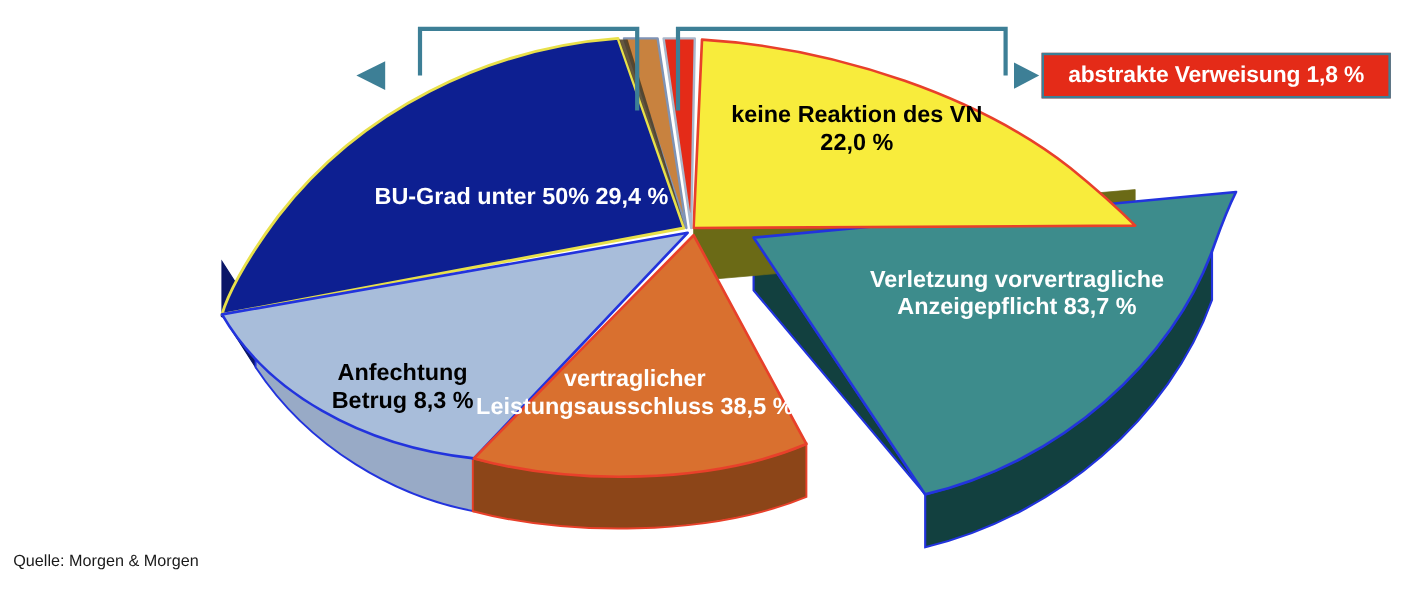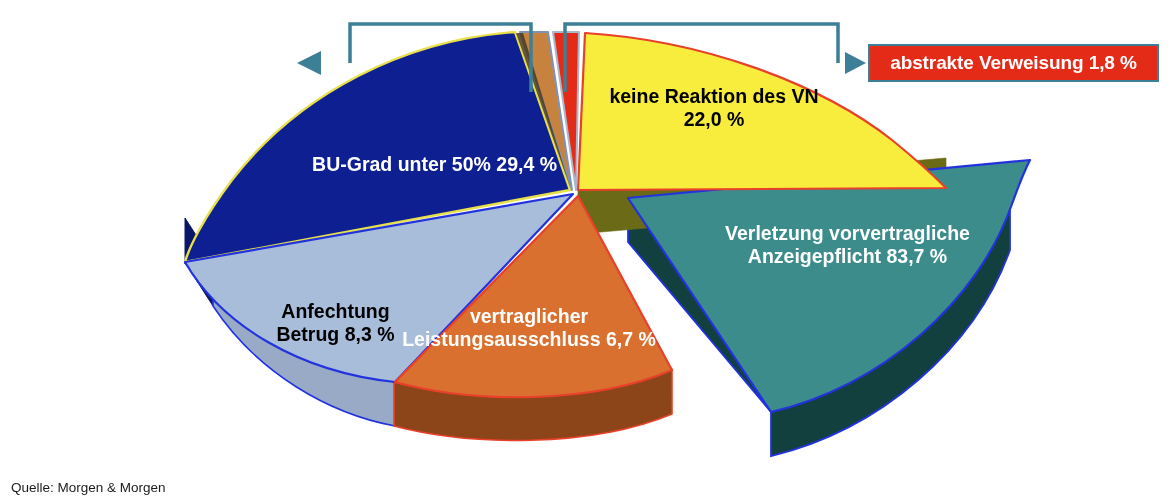--- a/index.html
+++ b/index.html
@@ -64,21 +64,21 @@
   .lbl-dark { color: #000000; }
   .lbl-light { color: #ffffff; }
   #label-keine   { left: 576px; top: 85px;  width: 276px; }
   #label-verletz { left: 660px; top: 222px; width: 375px; }
   #label-vertrag { left: 378px; top: 305px; width: 302px; }
   #label-anfecht { left: 237px; top: 260px; width: 197px; margin-top: 40px; }
   #label-bugrad  { left: 212px; top: 153px; width: 345px; text-align: right; }
   #source-note {
     position: absolute;
     left: 11px;
-    top: 480px;
+    top: 460px;
     font-size: 13.5px;
     font-weight: normal;
     color: #1a1a1a;
     white-space: nowrap;
   }
 </style>
 </head>
 <body>
 
 <div id="stage">
@@ -138,21 +138,21 @@
     <span>abstrakte Verweisung 1,8 %</span>
   </div>
 
   <div class="slice-label lbl-dark" id="label-keine">keine Reaktion des VN
 22,0 %</div>
 
   <div class="slice-label lbl-light" id="label-verletz">Verletzung vorvertragliche
 Anzeigepflicht 83,7 %</div>
 
   <div class="slice-label lbl-light" id="label-vertrag">vertraglicher
-Leistungsausschluss 6,7 %</div>
+Leistungsausschluss 38,5 %</div>
 
   <div class="slice-label lbl-dark" id="label-anfecht">Anfechtung
 Betrug 8,3 %</div>
 
   <div class="slice-label lbl-light" id="label-bugrad">BU-Grad unter 50%  29,4 %</div>
 
   <div id="source-note">Quelle: Morgen &amp; Morgen</div>
 
 </div>
 

